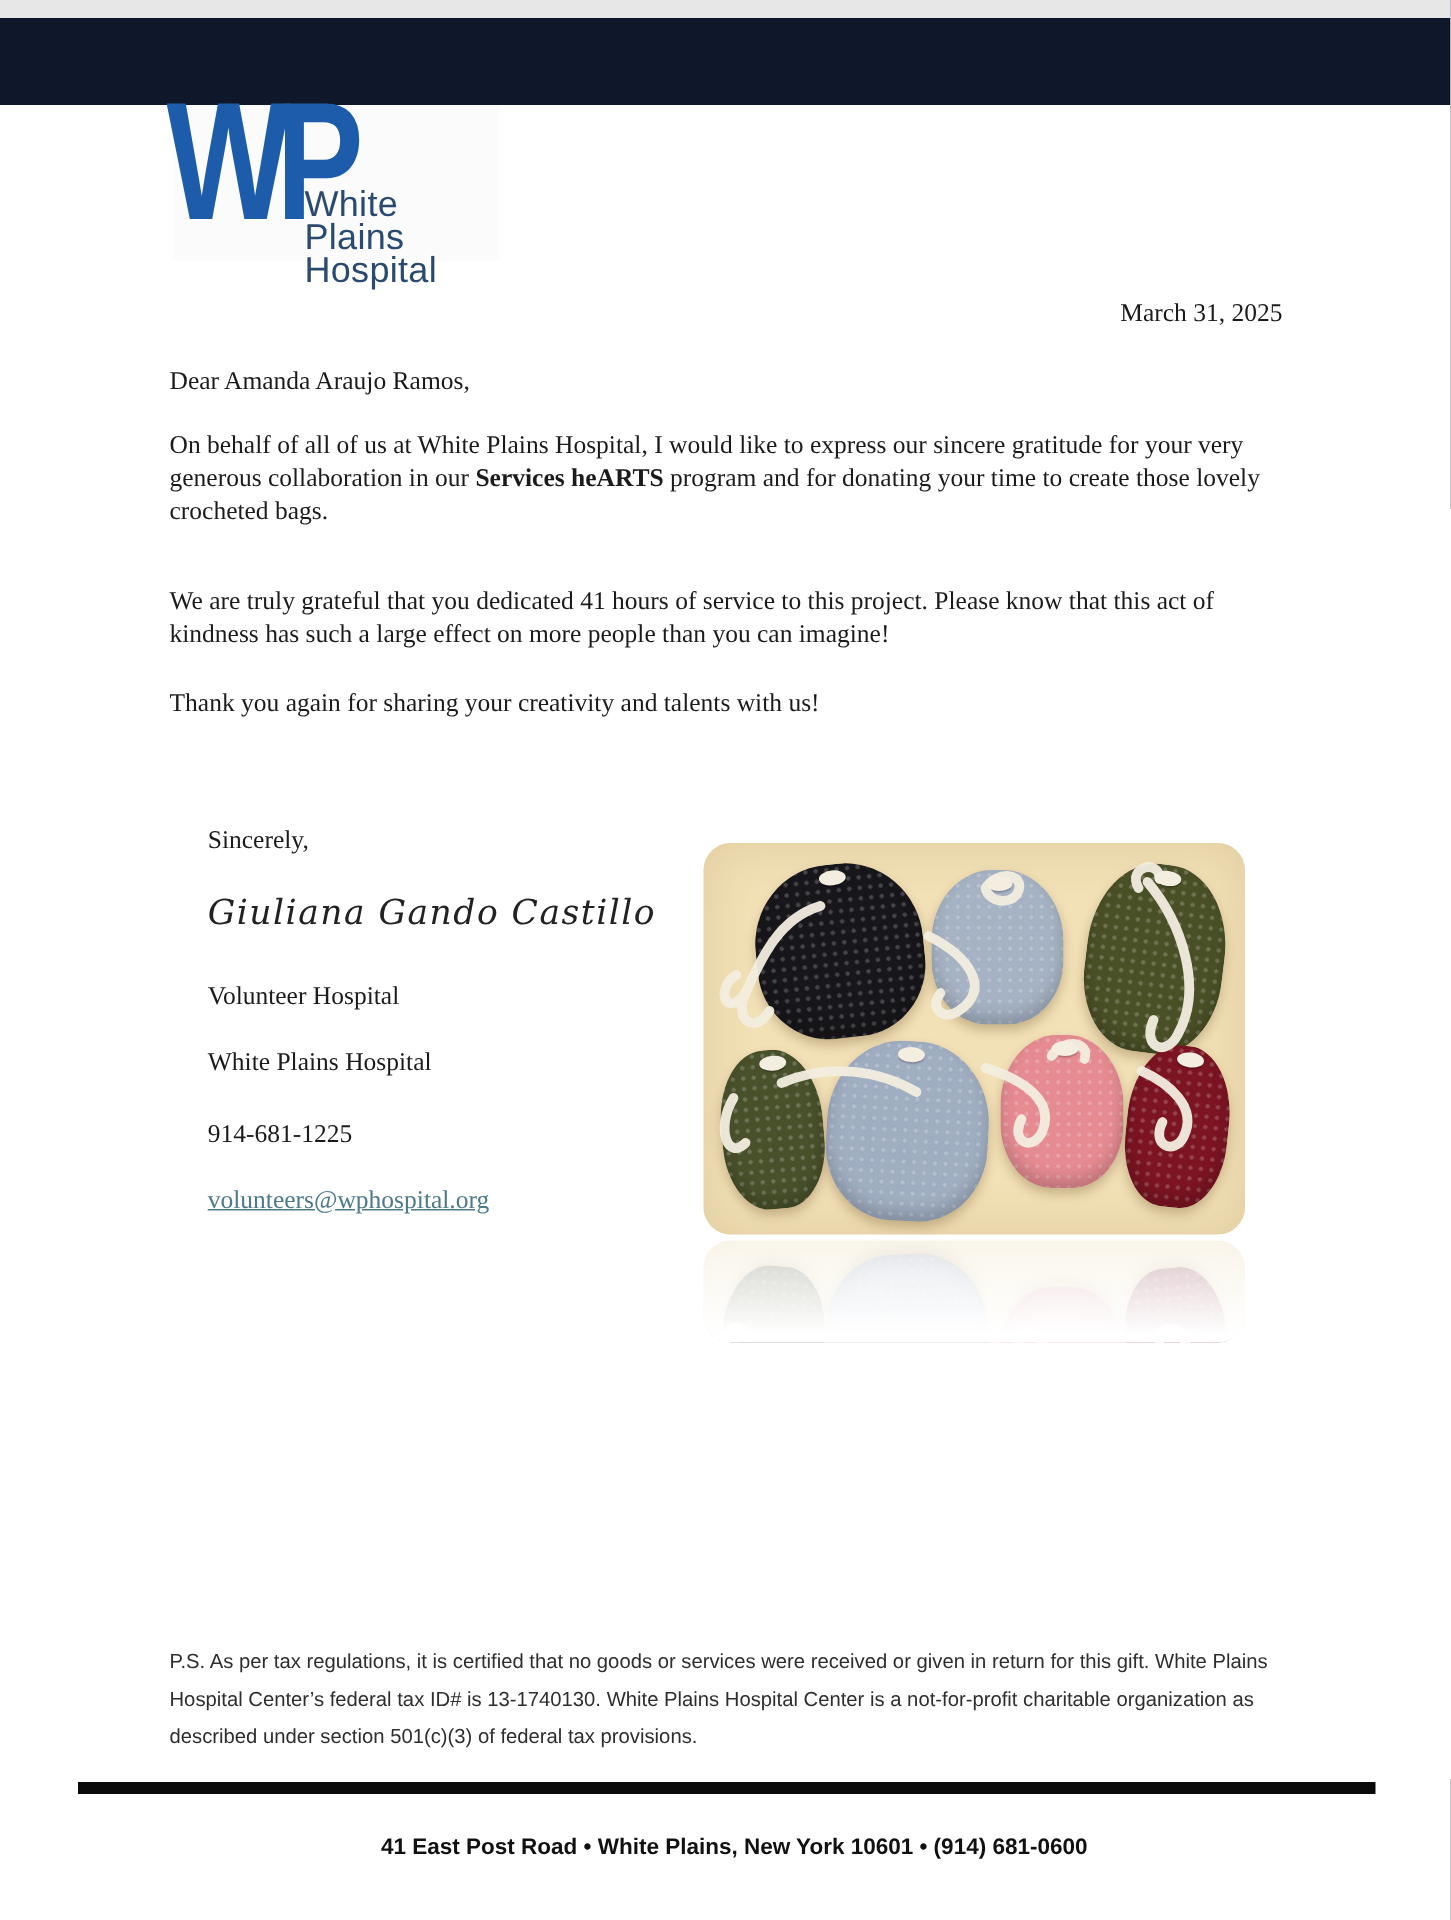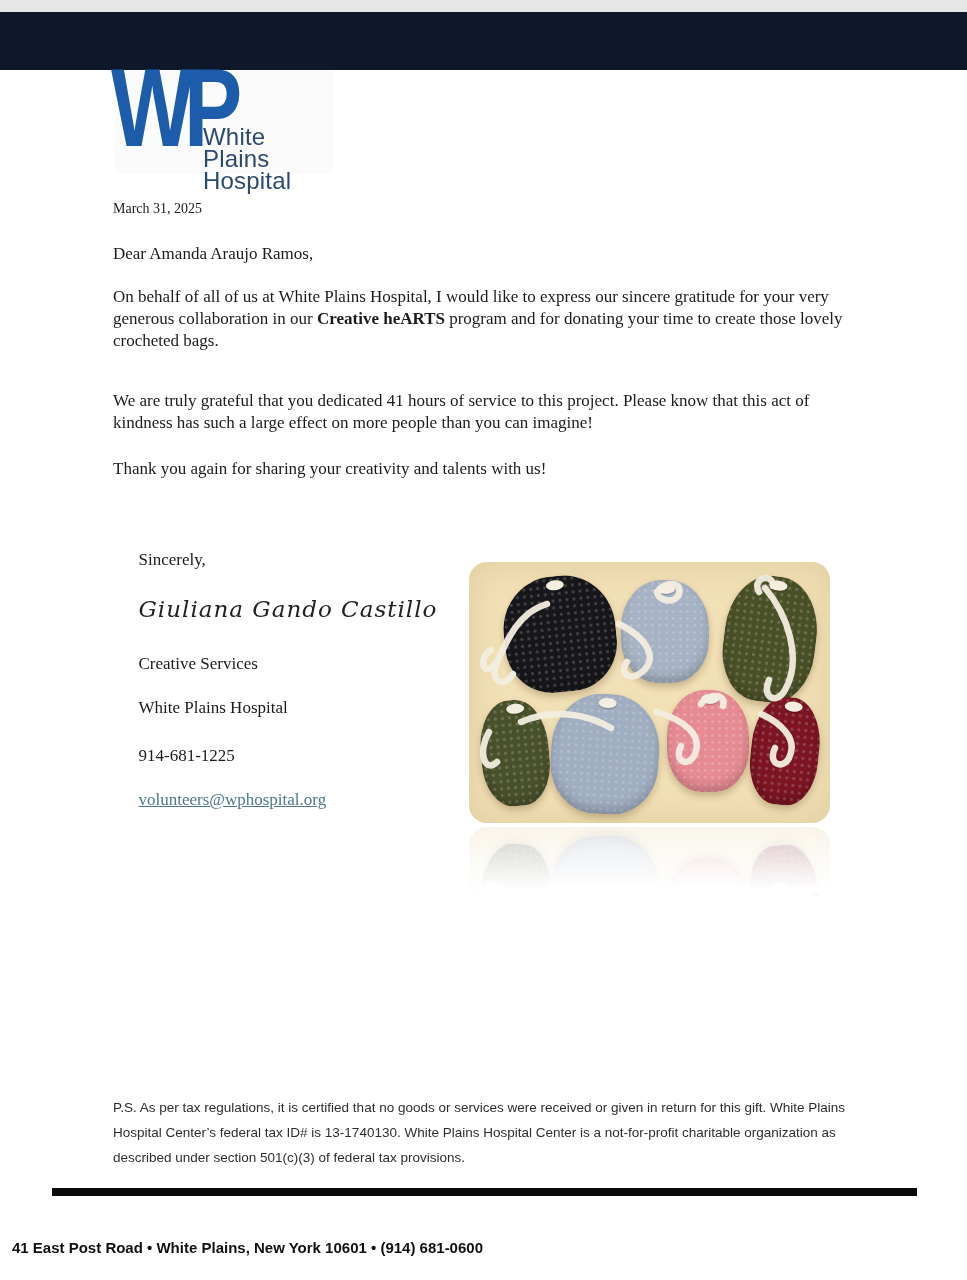--- a/index.html
+++ b/index.html
@@ -21,21 +21,21 @@
     transform: scaleX(.78); transform-origin: left top;
   }
   .logo-name {
     position: absolute; left: 88px; top: 56px;
     font-family: "Liberation Sans", sans-serif;
     font-size: 24px; line-height: 22px; letter-spacing: .2px;
   }
 
   
   .body-text { font-size: 17px; line-height: 22px; color: #1b1b1b; }
-  .date { margin-top: 24px; font-size: 14px; line-height: 22px; color: #1b1b1b; }
+  .date { margin-top: 24px; font-size: 17px; line-height: 22px; color: #1b1b1b; text-align: right; }
   .salutation { margin-top: 23px; }
   .para1 { margin-top: 21px; max-width: 748px; }
   .para2 { margin-top: 38px; max-width: 748px; }
   .para3 { margin-top: 24px; }
 
   .sig-row { margin-top: 69px; display: flex; justify-content: center; }
   .sig-col { flex: 0 0 330px; }
   .signature {
     margin-top: 16px;
     font-family: cursive, "DejaVu Serif", serif;
@@ -78,21 +78,21 @@
   .mirror-fade { position: absolute; inset: 0; background: linear-gradient(to bottom, rgba(255,255,255,.5), #ffffff 92%); }
 
   
   .ps {
     position: absolute; bottom: 18px; left: 113px; right: 112px;
     font-family: "Liberation Sans", sans-serif;
     font-size: 13.5px; line-height: 25px; color: #2e2e2e;
   }
   .rule { height: 8px; background: #0a0a0a; margin: 0 50px 0 52px; }
   .footer-address {
-    margin-top: 43px; 
+    margin-top: 27px; text-align: center;
     font-family: "Liberation Sans", sans-serif;
     font-weight: bold; font-size: 15px; color: #111; padding-left: 12px;
   }
 </style>
 </head>
 <body>
 
 <div class="canvas">
   <div class="edge-strip top"></div>
 
@@ -103,30 +103,30 @@
         <div class="logo-monogram" style="color: rgb(29, 92, 171);">WP</div>
         <div class="logo-name" style="color: rgb(43, 74, 111);">
           <div>White Plains</div>
           <div>Hospital</div>
         </div>
       </div>
 
       <p class="date">March 31, 2025</p>
       <p class="body-text salutation">Dear Amanda Araujo Ramos,</p>
 
-      <p class="body-text para1"><span>On behalf of all of us at White Plains Hospital, I would like to express our sincere gratitude for your very generous collaboration in our </span><strong>Creative heARTS</strong><span> program and for donating your time to create those lovely crocheted bags.</span></p>
+      <p class="body-text para1"><span>On behalf of all of us at White Plains Hospital, I would like to express our sincere gratitude for your very generous collaboration in our </span><strong>Services heARTS</strong><span> program and for donating your time to create those lovely crocheted bags.</span></p>
 
       <p class="body-text para2">We are truly grateful that you dedicated 41 hours of service to this project. Please know that this act of kindness has such a large effect on more people than you can imagine!</p>
       <p class="body-text para3">Thank you again for sharing your creativity and talents with us!</p>
 
       <div class="sig-row">
         <div class="sig-col">
           <p class="body-text closing">Sincerely,</p>
           <p class="signature">Giuliana Gando Castillo</p>
-          <p class="body-text sig-line">Creative Services</p>
+          <p class="body-text sig-line">Volunteer Hospital</p>
           <p class="body-text sig-line">White Plains Hospital</p>
           <p class="body-text sig-line phone">914-681-1225</p>
           <p class="body-text sig-line"><a class="email" href="#" style="color: rgb(77, 122, 138);">volunteers@wphospital.org</a></p>
         </div>
 
         <div class="photo-col">
           <div class="photo" style="background-color: rgb(242, 224, 182);">
             <div class="bag bag1" style="background-color: rgb(23, 23, 27);"></div>
             <div class="bag bag2" style="background-color: rgb(166, 179, 196);"></div>
             <div class="bag bag3" style="background-color: rgb(74, 80, 38);"></div>

